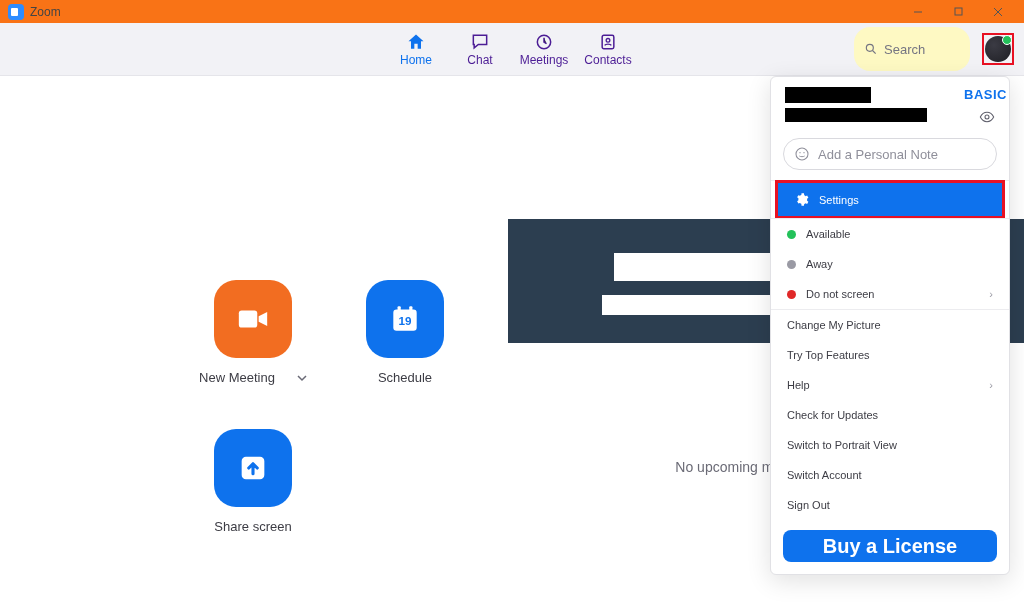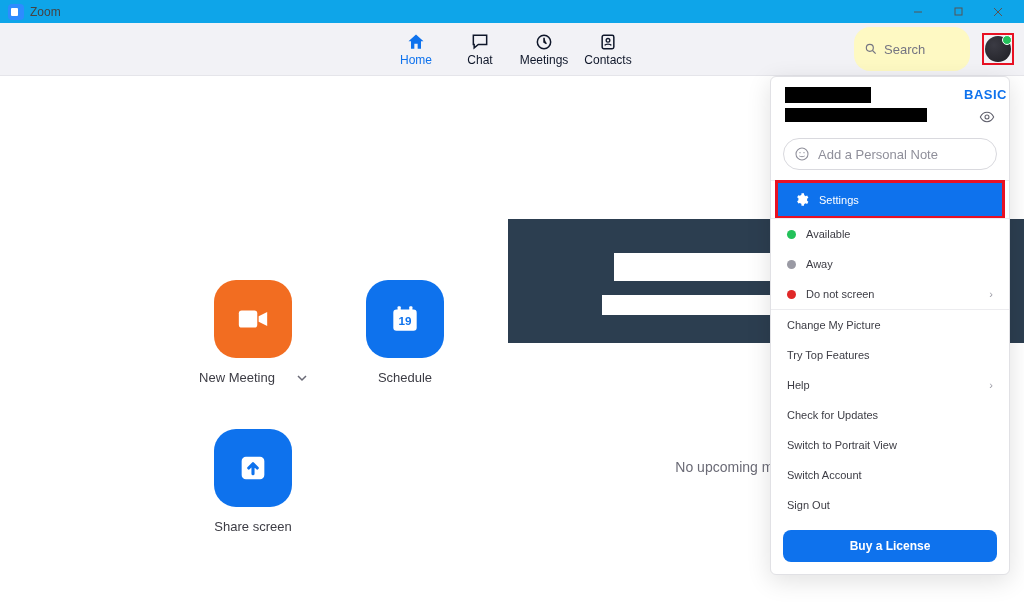--- a/index.html
+++ b/index.html
@@ -10,21 +10,21 @@
     color: #232333;
     background: #fff;
     width: 1024px;
     height: 602px;
     position: relative;
     overflow: hidden;
   }
   
   .titlebar {
     height: 23px;
-    background: #0ea5e9;
+    background: #f97316;
     display: flex;
     align-items: center;
     padding: 0 6px 0 8px;
   }
   .titlebar .app-icon {
     width: 16px; height: 16px;
     background: #2D8CFF;
     border-radius: 4px;
     margin-right: 6px;
     position: relative;
@@ -61,21 +61,21 @@
     display: flex;
     height: 100%;
   }
   .nav-item {
     width: 64px;
     display:flex;
     flex-direction: column;
     align-items:center;
     justify-content:center;
     gap: 2px;
-    color: #0f172a;
+    color: #4c1d95;
     cursor: pointer;
   }
   .nav-item.active { color: #0E72ED; }
   .nav-item svg { width: 20px; height: 20px; }
   .nav-item .lbl { font-size: 12px; margin-top: -1px; }
   .right-tools {
     margin-left: auto;
     display: flex;
     align-items: center;
     padding-right: 10px;
@@ -265,21 +265,21 @@
   .dot.grey  { background:#9a9aa4; }
   .dot.red   { background:#E02828; }
   .dd-buy {
     margin: 10px 12px 12px;
     background:#0E72ED;
     color:#fff;
     text-align:center;
     border-radius:8px;
     height:32px;
     line-height:32px;
-    font-size:12px;
+    font-size:20px;
     font-weight:600;
     cursor:pointer;
   }
 </style>
 </head>
 <body>
 
 <div class="titlebar">
   <div class="app-icon"></div>
   <span class="title-text">Zoom</span>

